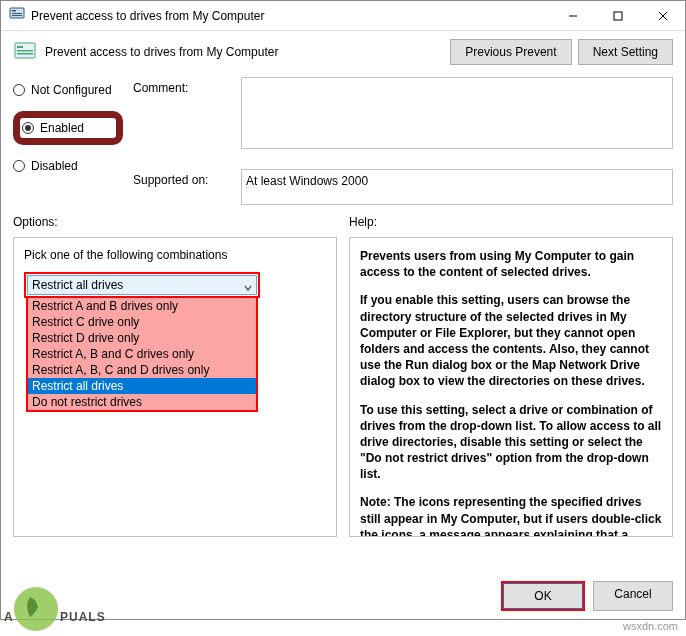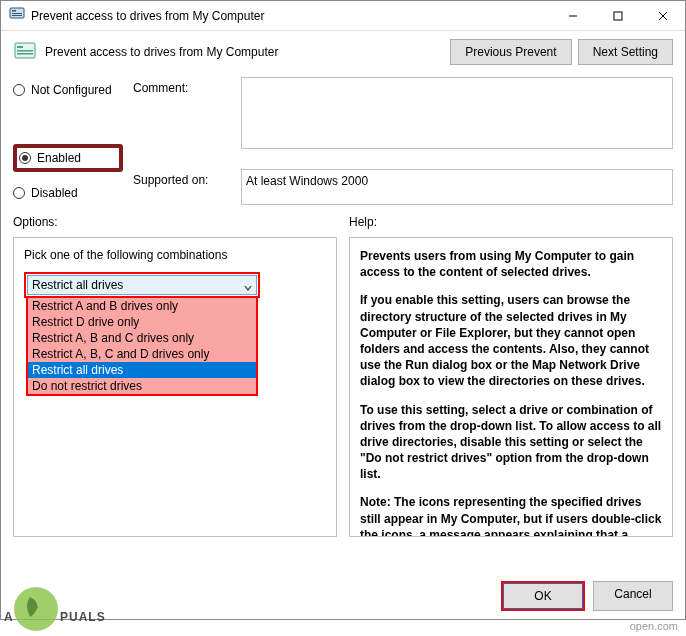--- a/index.html
+++ b/index.html
@@ -16,21 +16,21 @@
   .hdr-left { display: flex; align-items: center; gap: 8px; }
   .hdr-icon { width: 24px; height: 24px; }
   .hdr-title { font-size: 12px; }
   .hdr-btns { display: flex; gap: 6px; }
   .btn { background: #e1e1e1; border: 1px solid #adadad; padding: 5px 14px; font-size: 12px; min-width: 80px; text-align: center; }
   .rowbox { display: flex; padding: 4px 12px; gap: 10px; align-items: flex-start; }
   .leftcol { width: 110px; display: flex; flex-direction: column; gap: 12px; padding-top: 4px; }
   .radio { display: flex; align-items: center; gap: 6px; padding: 2px 0; }
   .radio-circle { width: 12px; height: 12px; border: 1px solid #333; border-radius: 50%; position: relative; }
   .radio-dot { position: absolute; width: 6px; height: 6px; background: #333; border-radius: 50%; top: 2px; left: 2px; }
-  .hl-red { border: 4px solid #7f1d1d; padding: 1px 2px; border-radius: 3px; margin-top: 33px; }
+  .hl-red { border: 7px solid #7f1d1d; padding: 1px 2px; border-radius: 10px; }
   .fieldlabel { width: 100px; padding-top: 4px; }
   .textarea { flex: 1; border: 1px solid #c0c0c0; background: #fff; position: relative; padding: 4px; resize: none; font: inherit; overflow-y: scroll; }
   .textarea.h70 { height: 72px; }
   .textarea.h36 { height: 36px; }
   .secrow { display: flex; gap: 12px; padding: 6px 12px 4px 12px; }
   .colhalf { flex: 1; }
   .collabel { margin-bottom: 4px; }
   .panel { border: 1px solid #c0c0c0; background: #fff; height: 300px; padding: 10px 10px; overflow-y: scroll; position: relative; }
   .help-panel { font-size: 12px; line-height: 1.35; }
   .help-panel p { margin: 0 0 12px 0; font-weight: bold; }
@@ -147,20 +147,21 @@
         <div class="hl-red-combo">
           <div class="combo">
             <span>Restrict all drives</span>
             <span class="chev"><svg viewBox="0 0 8 8">
                   <polyline points="1,2 4,6 7,2" fill="none" stroke="#333" stroke-width="1.2"></polyline>
                 </svg></span>
           </div>
         </div>
         <div class="dropdown">
           <div class="ditem">Restrict A and B drives only</div>
+          <div class="ditem">Restrict C drive only</div>
           <div class="ditem">Restrict D drive only</div>
           <div class="ditem">Restrict A, B and C drives only</div>
           <div class="ditem">Restrict A, B, C and D drives only</div>
           <div class="ditem sel">Restrict all drives</div>
           <div class="ditem">Do not restrict drives</div>
         </div>
       </div>
     </div>
     <div class="colhalf panel help-panel">
       <p>Prevents users from using My Computer to gain access to the content of selected drives.</p>
@@ -181,13 +182,13 @@
 </div>
 
 <div class="watermark">
   <svg viewBox="0 0 170 60">
     <circle cx="36" cy="36" r="22" fill="#8bc34a" opacity="0.85"></circle>
     <path d="M30 24 q-6 8 0 20 q4 -2 8 -10 q-2 -8 -8 -10" fill="#558b2f"></path>
     <text x="4" y="48" font-family="Arial Black, sans-serif" font-size="26" font-weight="900" fill="#444" letter-spacing="1">A</text>
     <text x="60" y="48" font-family="Arial Black, sans-serif" font-size="26" font-weight="900" fill="#444" letter-spacing="1">PUALS</text>
   </svg>
 </div>
-<div class="wsxdn">open.com</div>
+<div class="wsxdn">wsxdn.com</div>
 
 </body></html>

